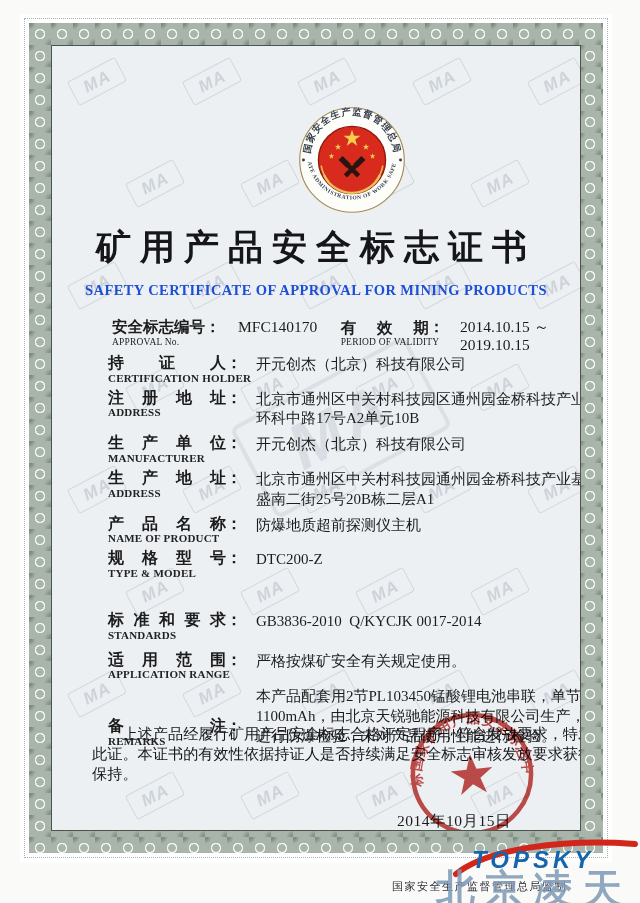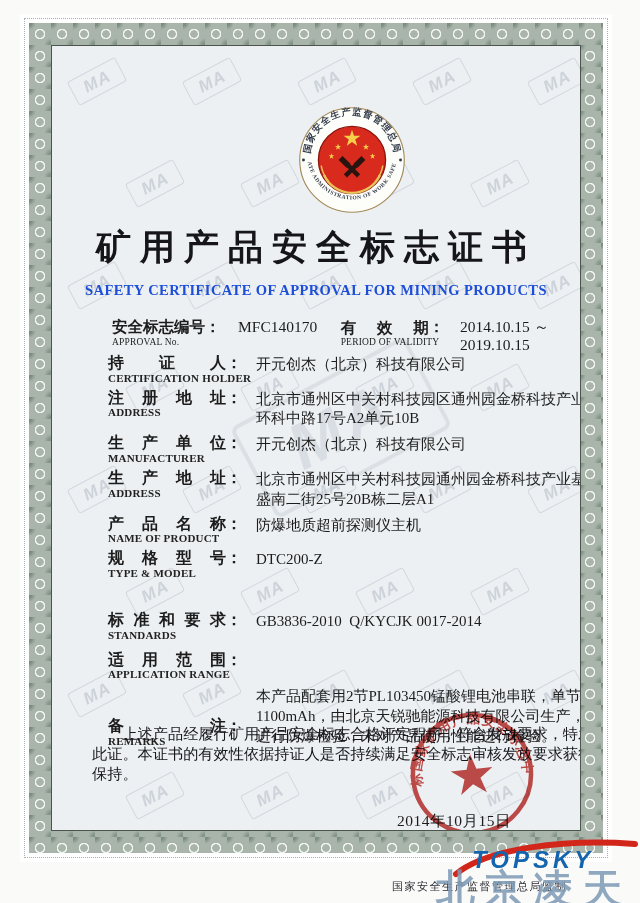--- a/index.html
+++ b/index.html
@@ -200,20 +200,21 @@
           <div class="val">DTC200-Z</div>
         </div>
         <div class="frow gap">
           <div class="lab"><span class="zh">标准和要求</span><span class="colon">：</span>
             <div class="en">STANDARDS</div></div>
           <div class="val">GB3836-2010  Q/KYCJK 0017-2014</div>
         </div>
         <div class="frow" style="margin-top:10px;">
           <div class="lab"><span class="zh">适用范围</span><span class="colon">：</span>
             <div class="en">APPLICATION RANGE</div></div>
+          <div class="val">严格按煤矿安全有关规定使用。</div>
         </div>
         <div class="frow remarks" style="margin-top:6px;align-items:flex-end;">
           <div class="lab"><span class="zh">备注</span><span class="colon">：</span>
             <div class="en">REMARKS</div></div>
           <div class="val">本产品配套用2节PL103450锰酸锂电池串联，单节容量1100mAh，由北京天锐驰能源科技有限公司生产，仅进行防爆检验，未对产品使用性能进行检验。</div>
         </div>
       </div>
 
       <div class="statement">上述产品经履行矿用产品安全标志合格评定程序，符合发放要求，特发此证。本证书的有效性依据持证人是否持续满足安全标志审核发放要求获得保持。</div>
 

